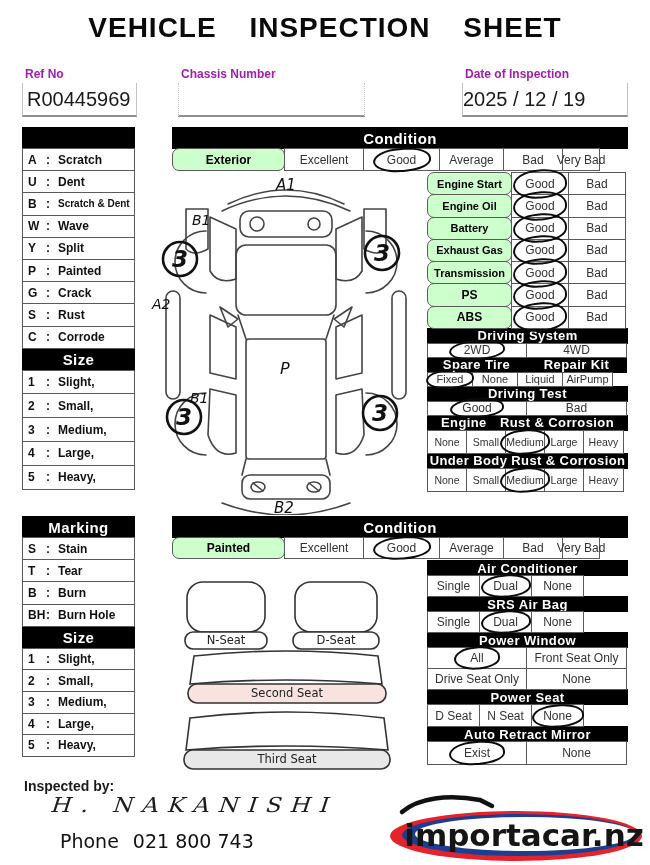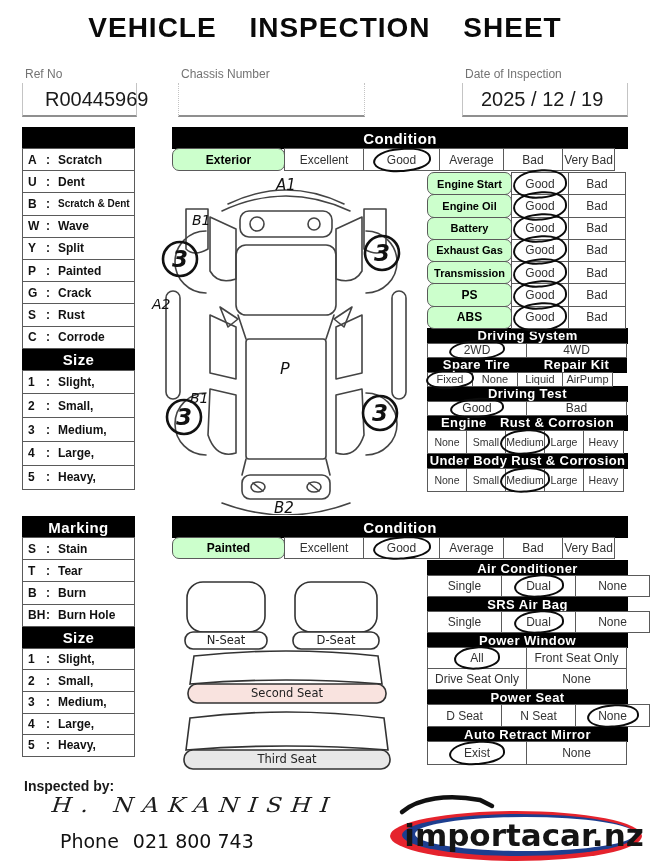--- a/index.html
+++ b/index.html
@@ -1,24 +1,24 @@
 <!DOCTYPE html>
 <html style="--highlight-green: #ccffcc; --logo-red: #e5232d; --logo-blue: #1d3e8f; --seat-pink: #f9e3df; --seat-gray: #e8e8e8;"><head>
 <meta charset="utf-8">
 <style>
   html,body{margin:0;padding:0;background:#fff;}
   .sheet{position:relative;width:650px;height:865px;background:#fff;overflow:hidden;
          font-family:"Liberation Sans",sans-serif;color:#111;}
   .abs{position:absolute;}
   .title{position:absolute;top:12px;left:0;right:0;text-align:center;font-size:28px;
          font-weight:bold;letter-spacing:1px;word-spacing:24px;color:#0a0a0a;}
-  .flabel{position:absolute;font-size:12px;font-weight:normal;color:#737373;}
+  .flabel{position:absolute;font-size:12px;font-weight:bold;color:#a21caf;}
   .fbox{position:absolute;box-sizing:border-box;border:1px solid #c4c4c4;border-top:none;
         border-bottom:2px solid #8f8f8f;display:flex;align-items:center;background:#fff;}
-  .fval{font-size:20px;color:#1a1a1a;padding-left:4px;white-space:pre;margin-left:18px;}
+  .fval{font-size:20px;color:#1a1a1a;padding-left:4px;white-space:pre;}
   .stack>*+*{margin-top:-1px;}
   .row{display:flex;}
   .row>*+*{margin-left:-1px;}
   .cell{box-sizing:border-box;border:1px solid #5a5a5a;display:flex;align-items:center;
         justify-content:center;background:#fff;font-size:12px;color:#333;position:relative;
         flex:none;white-space:nowrap;overflow:visible;}
   .lbl{background:var(--highlight-green,#ccffcc);font-weight:bold;color:#000;border-radius:7px;}
   .bh{background:#000;color:#fff;font-weight:bold;display:flex;align-items:center;
       justify-content:center;font-size:13px;letter-spacing:.4px;box-sizing:border-box;flex:none;}
   .bh.big{font-size:15px;}
@@ -26,22 +26,22 @@
   .mrow{justify-content:flex-start;padding-left:5px;font-weight:bold;font-size:12px;color:#111;}
   .mrow .code{width:18px;flex:none;}
   .mrow .col{width:12px;flex:none;}
   .mrow .mlbl{flex:none;}
   .mrow.small .mlbl{font-size:10px;}
   .oval{position:absolute;left:50%;top:50%;transform:translate(-50%,-50%) rotate(-4deg);
         border:2.6px solid #0b0b0b;border-radius:50% 48% 52% 50% / 55% 50% 48% 52%;
         z-index:3;pointer-events:none;}
   .h15{height:15px}.h16{height:16px}.h22{height:22px}.h23{height:23px}.h24{height:24px}
   .h232{height:23.2px}.h2328{height:23.28px}.h248{height:24.8px}.h226{height:22.6px}
-  .w113{width:113px}.w80{width:80px}.w77{width:77px}.w65{width:65px}.w60{width:60px}.w61{width:53px}
-  .w85{width:85px}.w58{width:58px}.w100{width:100px}.w101{width:101px}.w67{width:75px}
+  .w113{width:113px}.w80{width:80px}.w77{width:77px}.w65{width:65px}.w60{width:60px}.w61{width:38px}
+  .w85{width:85px}.w58{width:58px}.w100{width:100px}.w101{width:101px}.w67{width:53px}
   .w50{width:46px}.w51{width:51px}.w40{width:40px}.w41{width:41px}.w201{width:201px}
   .f11{font-size:11px}.f10{font-size:10.5px}
   .sig{position:absolute;left:52px;top:792px;font-family:"DejaVu Serif",serif;font-style:italic;
        font-size:23px;letter-spacing:9px;color:#1c1c1c;transform:skewX(-6deg) scaleY(.9);
        white-space:nowrap;}
   .insp{position:absolute;left:24px;top:778px;font-size:14px;font-weight:bold;color:#1a1a1a;}
   .phone{position:absolute;left:60px;top:830px;font-size:19px;color:#111;
          font-family:"DejaVu Sans",sans-serif;}
   .phone b{font-weight:normal;margin-right:14px;}
   svg text{font-family:"DejaVu Sans",sans-serif;}

